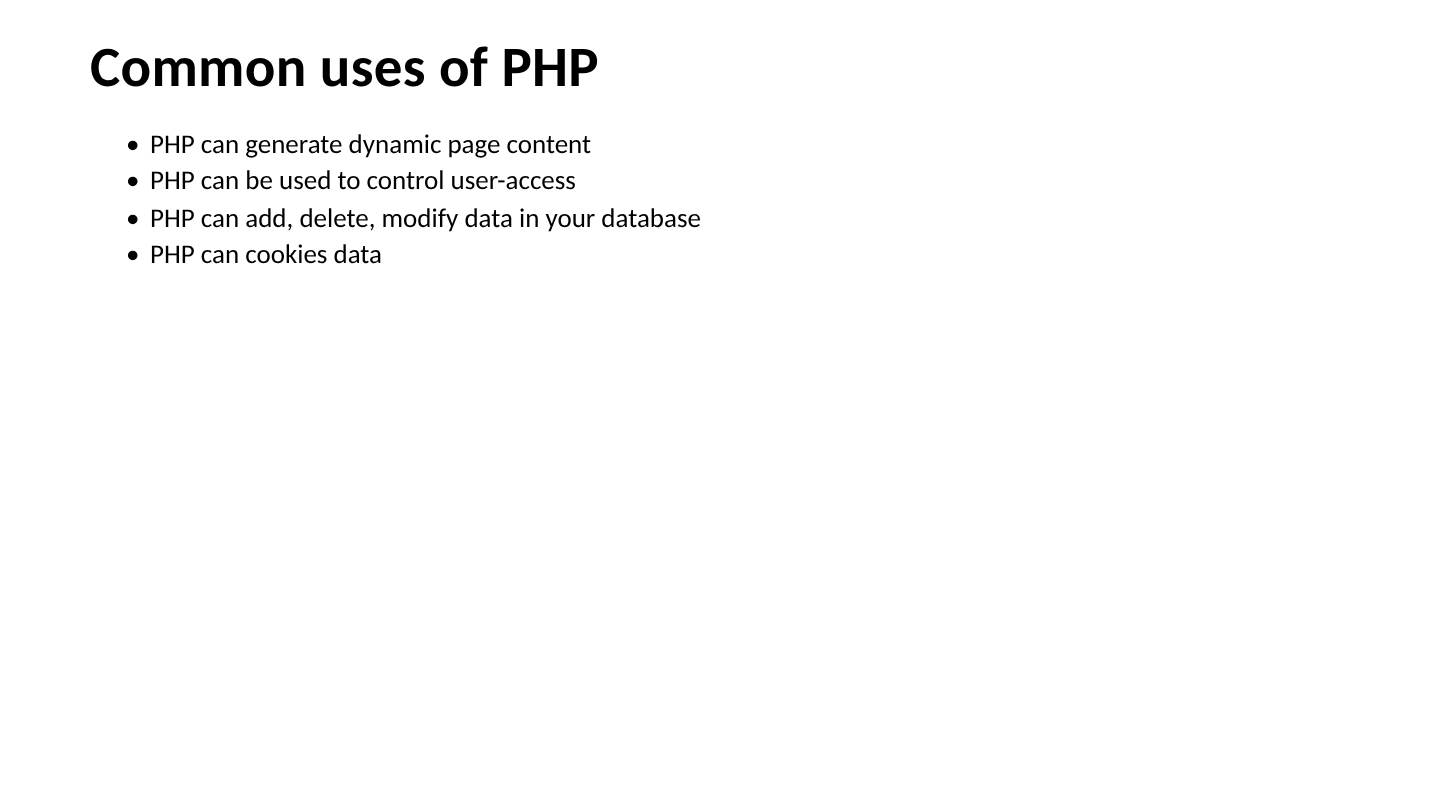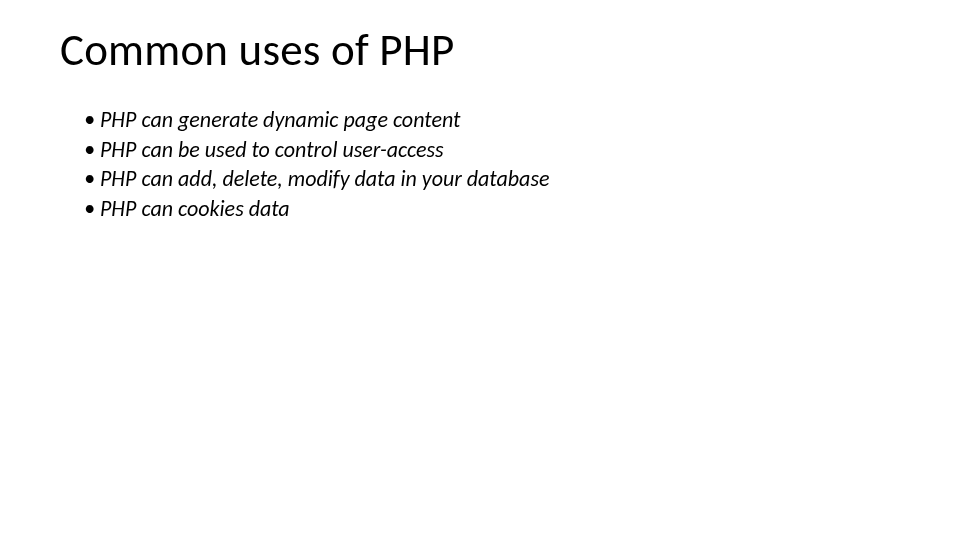--- a/index.html
+++ b/index.html
@@ -9,34 +9,33 @@
     }
     body {
       width: 960px;
       height: 540px;
       background: #ffffff;
       font-family: Calibri, "Segoe UI", Arial, sans-serif;
       color: #000000;
       padding: 22px 60px;
     }
     .slide-title {
-      font-size: 45px;
-      font-weight: 400;
-      margin-bottom: 28px;
+      font-size: 38px;
+      font-weight: 700;
+      margin-bottom: 16px;
       letter-spacing: 0.2px;
     }
     .bullet-list {
       padding-left: 24px;
     }
     .bullet-item {
-      font-size: 22px;
+      font-size: 18px;
       line-height: 1.35;
       position: relative;
       padding-left: 16px;
-      font-style: italic;
     }
     .bullet-item::before {
       content: "•";
       position: absolute;
       left: 0;
       top: 0;
     }
   </style>
 </head>
 <body>

